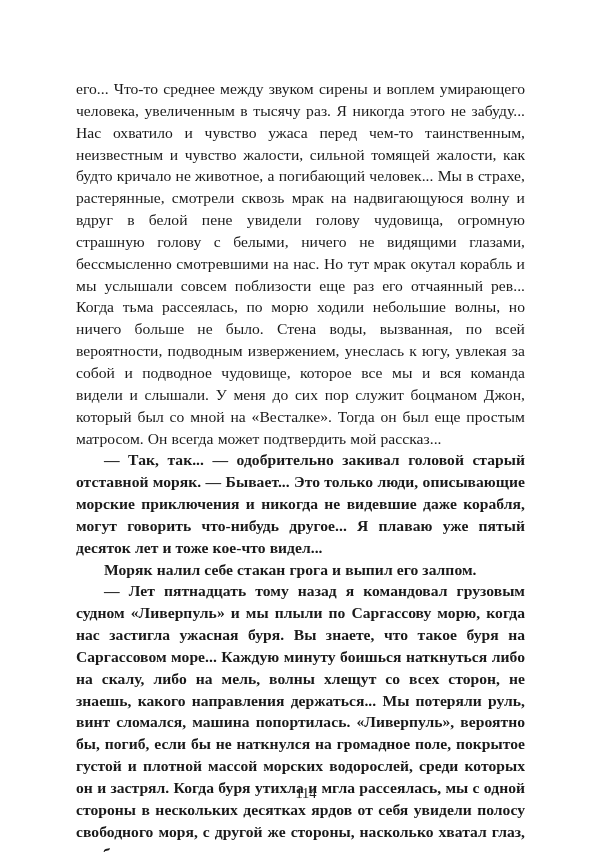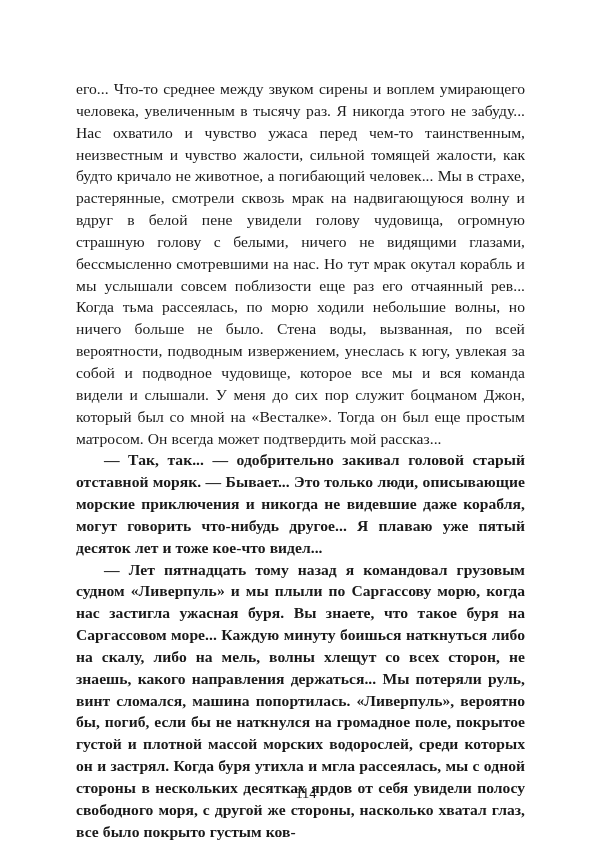--- a/index.html
+++ b/index.html
@@ -74,20 +74,21 @@
 <body>
 
 <div class="page">
 
   <div class="text-block">
 
     <p class="para continuation">его... Что-то среднее между звуком сирены и воплем умирающего человека, увеличенным в тысячу раз. Я никогда этого не забуду... Нас охватило и чувство ужаса перед чем-то таинственным, неизвестным и чувство жалости, сильной томящей жалости, как будто кричало не животное, а погибающий человек... Мы в страхе, растерянные, смотрели сквозь мрак на надвигающуюся волну и вдруг в белой пене увидели голову чудовища, огромную страшную голову с белыми, ничего не видящими глазами, бессмысленно смотревшими на нас. Но тут мрак окутал корабль и мы услышали совсем поблизости еще раз его отчаянный рев... Когда тьма рассеялась, по морю ходили небольшие волны, но ничего больше не было. Стена воды, вызванная, по всей вероятности, подводным извержением, унеслась к югу, увлекая за собой и подводное чудовище, которое все мы и вся команда видели и слышали. У меня до сих пор служит боцманом Джон, который был со мной на «Весталке». Тогда он был еще простым матросом. Он всегда может подтвердить мой рассказ...</p>
 
     <p class="para indented">— Так, так... — одобрительно закивал головой старый отставной моряк. — Бывает... Это только люди, описывающие морские приключения и никогда не видевшие даже корабля, могут говорить что-нибудь другое... Я плаваю уже пятый десяток лет и тоже кое-что видел...</p>
 
+    <p class="para indented">Моряк налил себе стакан грога и выпил его залпом.</p>
 
     <p class="para indented">— Лет пятнадцать тому назад я командовал грузовым судном «Ливерпуль» и мы плыли по Саргассову морю, когда нас застигла ужасная буря. Вы знаете, что такое буря на Саргассовом море... Каждую минуту боишься наткнуться либо на скалу, либо на мель, волны хлещут со всех сторон, не знаешь, какого направления держаться... Мы потеряли руль, винт сломался, машина попортилась. «Ливерпуль», вероятно бы, погиб, если бы не наткнулся на громадное поле, покрытое густой и плотной массой морских водорослей, среди которых он и застрял. Когда буря утихла и мгла рассеялась, мы с одной стороны в нескольких десятках ярдов от себя увидели полосу свободного моря, с другой же стороны, насколько хватал глаз, все было покрыто густым ков-</p>
 
   </div>
 
   <div class="page-number">114</div>
 
 </div>
 
 </body></html>

